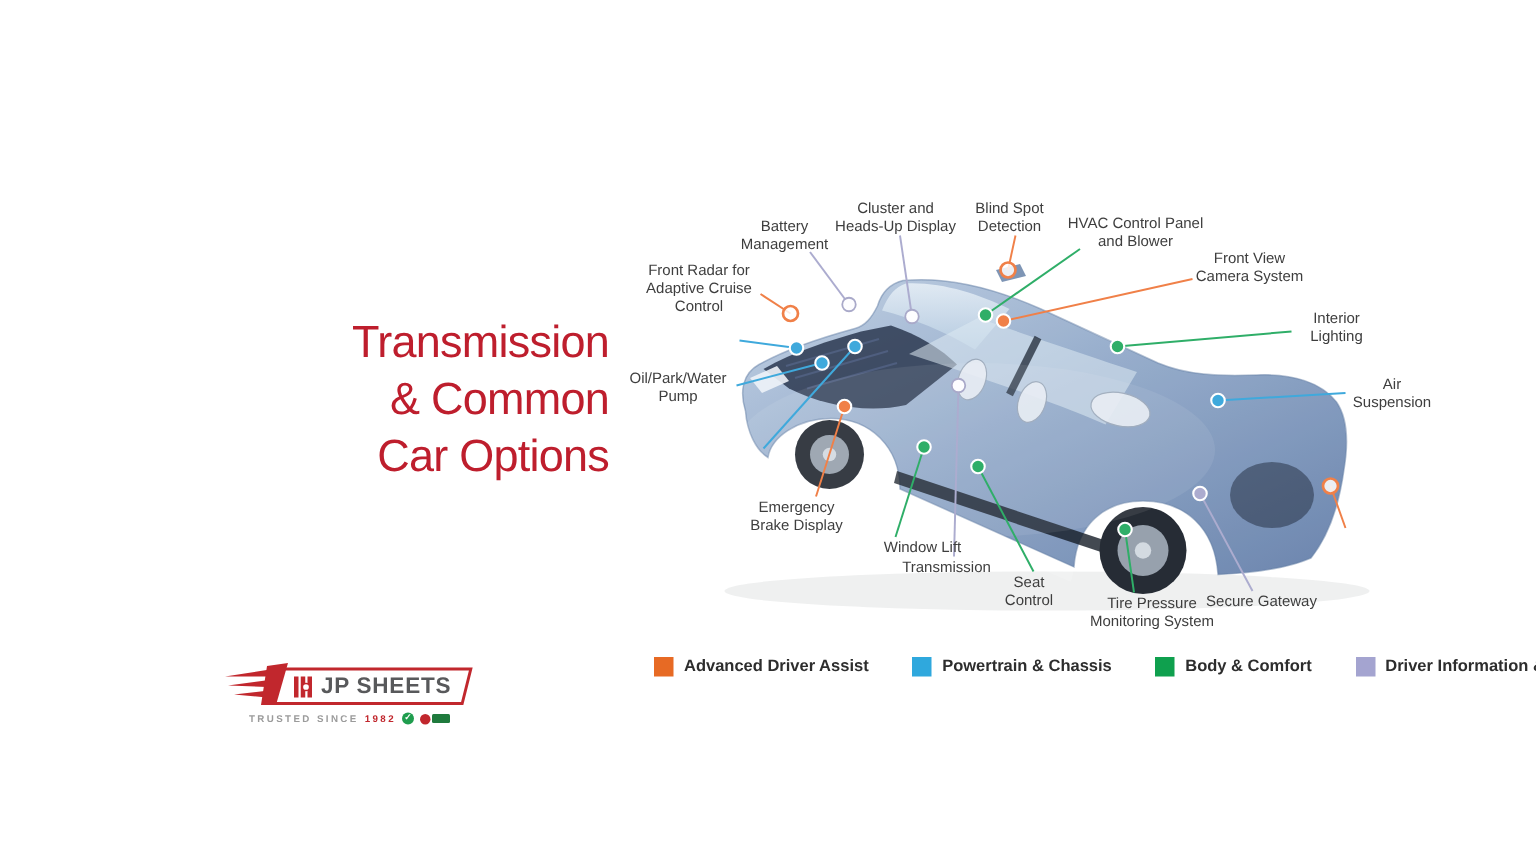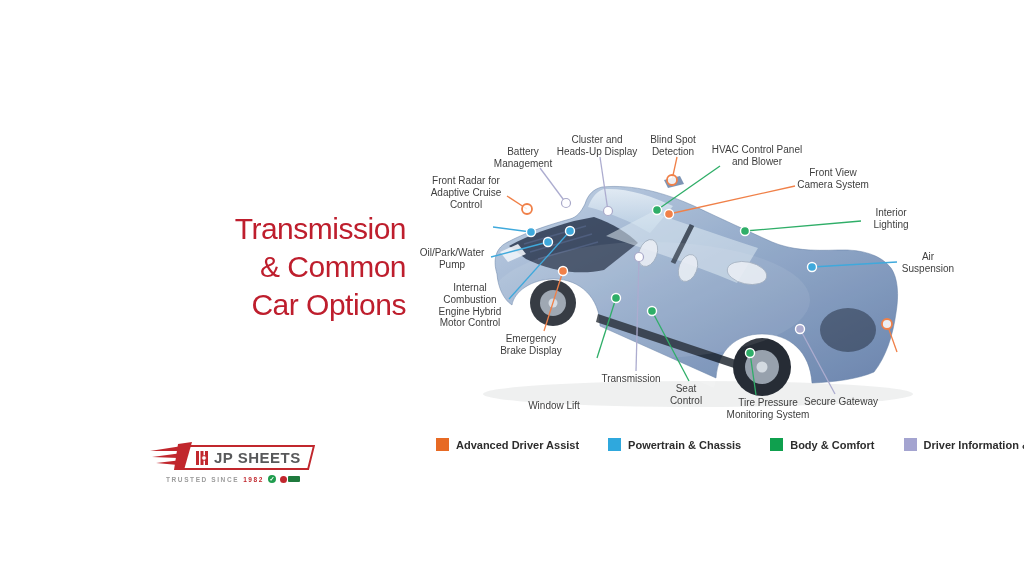--- a/index.html
+++ b/index.html
@@ -38,21 +38,21 @@
   .award-badge .bar{width:12px;height:6px;background:#1f7a3d;display:inline-block;border-radius:1px;}
   
   .callout-label{
     position:absolute;width:120px;margin-left:-60px;text-align:center;
     font-size:10px;line-height:1.18;color:#3e3e3e;white-space:pre-line;
   }
   
   .legend{
     position:absolute;left:436px;top:438px;display:flex;gap:29px;align-items:center;
   }
-  .legend-item{display:flex;align-items:center;gap:7px;font-size:11px;font-weight:bold;color:#2d2d2d;white-space:nowrap;}
+  .legend-item{display:flex;align-items:flex-start;gap:7px;font-size:11px;font-weight:bold;color:#2d2d2d;white-space:nowrap;}
   .legend-swatch{width:13px;height:13px;display:inline-block;flex:0 0 auto;}
 </style>
 </head>
 <body>
 
 <div class="stage">
 
   <div class="page-title" style="color: rgb(190, 30, 45);">Transmission
 &amp; Common
 Car Options</div>
@@ -177,45 +177,41 @@
       <line x1="544" y1="331" x2="563" y2="271" stroke="#f08048" stroke-width="1.3"></line>
       <circle cx="563" cy="271" r="4.5" fill="#f08048" stroke="#ffffff" stroke-width="1.4"></circle>
     </svg>
 
   <div class="layer">
       <div class="callout-label" style="left: 466px; top: 175px;">Front Radar for
 Adaptive Cruise
 Control</div>
       <div class="callout-label" style="left: 452px; top: 247px;">Oil/Park/Water
 Pump</div>
-      <div class="callout-label" style="left: 470px; top: 282px;">Internal
-Combustion
-Engine Hybrid
-Motor Control</div>
       <div class="callout-label" style="left: 523px; top: 146px;">Battery
 Management</div>
       <div class="callout-label" style="left: 597px; top: 134px;">Cluster and
 Heads-Up Display</div>
       <div class="callout-label" style="left: 673px; top: 134px;">Blind Spot
 Detection</div>
       <div class="callout-label" style="left: 757px; top: 144px;">HVAC Control Panel
 and Blower</div>
       <div class="callout-label" style="left: 833px; top: 167px;">Front View
 Camera System</div>
       <div class="callout-label" style="left: 891px; top: 207px;">Interior
 Lighting</div>
       <div class="callout-label" style="left: 928px; top: 251px;">Air
 Suspension</div>
       <div class="callout-label" style="left: 841px; top: 396px;">Secure Gateway</div>
       <div class="callout-label" style="left: 768px; top: 397px;">Tire Pressure
 Monitoring System</div>
       <div class="callout-label" style="left: 686px; top: 383px;">Seat
 Control</div>
       <div class="callout-label" style="left: 631px; top: 373px;">Transmission</div>
-      <div class="callout-label" style="left: 554px; top: 360px; margin-top: 40px;">Window Lift</div>
+      <div class="callout-label" style="left: 615px; top: 360px;">Window Lift</div>
       <div class="callout-label" style="left: 531px; top: 333px;">Emergency
 Brake Display</div>
     </div>
 
   <div class="legend">
       <div class="legend-item">
         <span class="legend-swatch" style="background: rgb(231, 106, 36);"></span>
         <span>Advanced Driver Assist</span>
       </div>
       <div class="legend-item">

